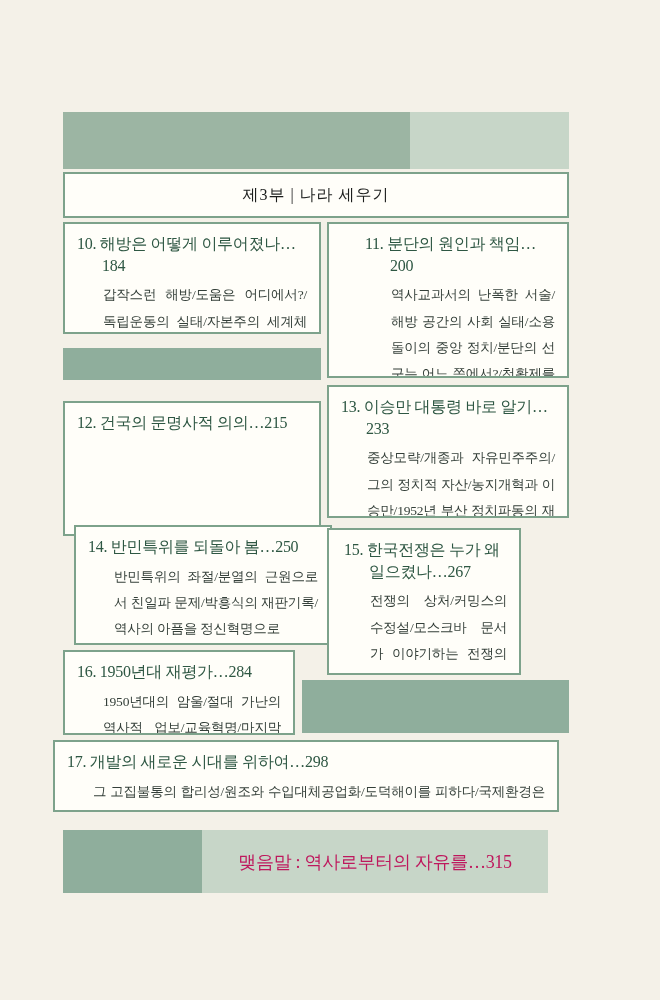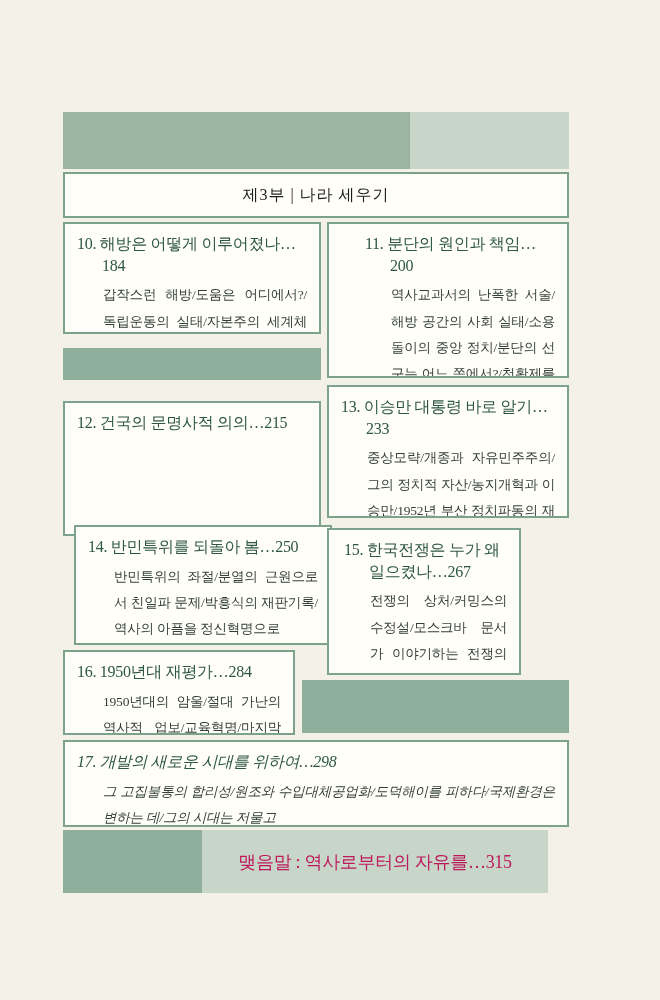--- a/index.html
+++ b/index.html
@@ -75,21 +75,21 @@
     letter-spacing:-0.3px;
   }
   
   .pos-ch10{left:63px;top:222px;width:258px;height:112px;}
   .pos-ch11{left:327px;top:222px;width:242px;height:156px;padding-left:36px;}
   .pos-ch12{left:63px;top:385px;width:258px;height:135px;margin-top:16px;}
   .pos-ch13{left:327px;top:385px;width:242px;height:133px;}
   .pos-ch14{left:74px;top:525px;width:258px;height:120px;}
   .pos-ch15{left:327px;top:528px;width:194px;height:147px;padding-left:15px;}
   .pos-ch16{left:63px;top:650px;width:232px;height:85px;}
-  .pos-ch17{left:63px;top:740px;width:506px;height:87px;font-style:italic;}
+  .pos-ch17{left:53px;top:740px;width:506px;height:72px;}
 </style>
 </head>
 <body>
 
 <div class="band dark" style="left:63px;top:112px;width:347px;height:57px;"></div>
 <div class="band light" style="left:410px;top:112px;width:159px;height:57px;"></div>
 
 <div class="header-box">
   <span class="part-title">제3부 | 나라 세우기</span>
 </div>

